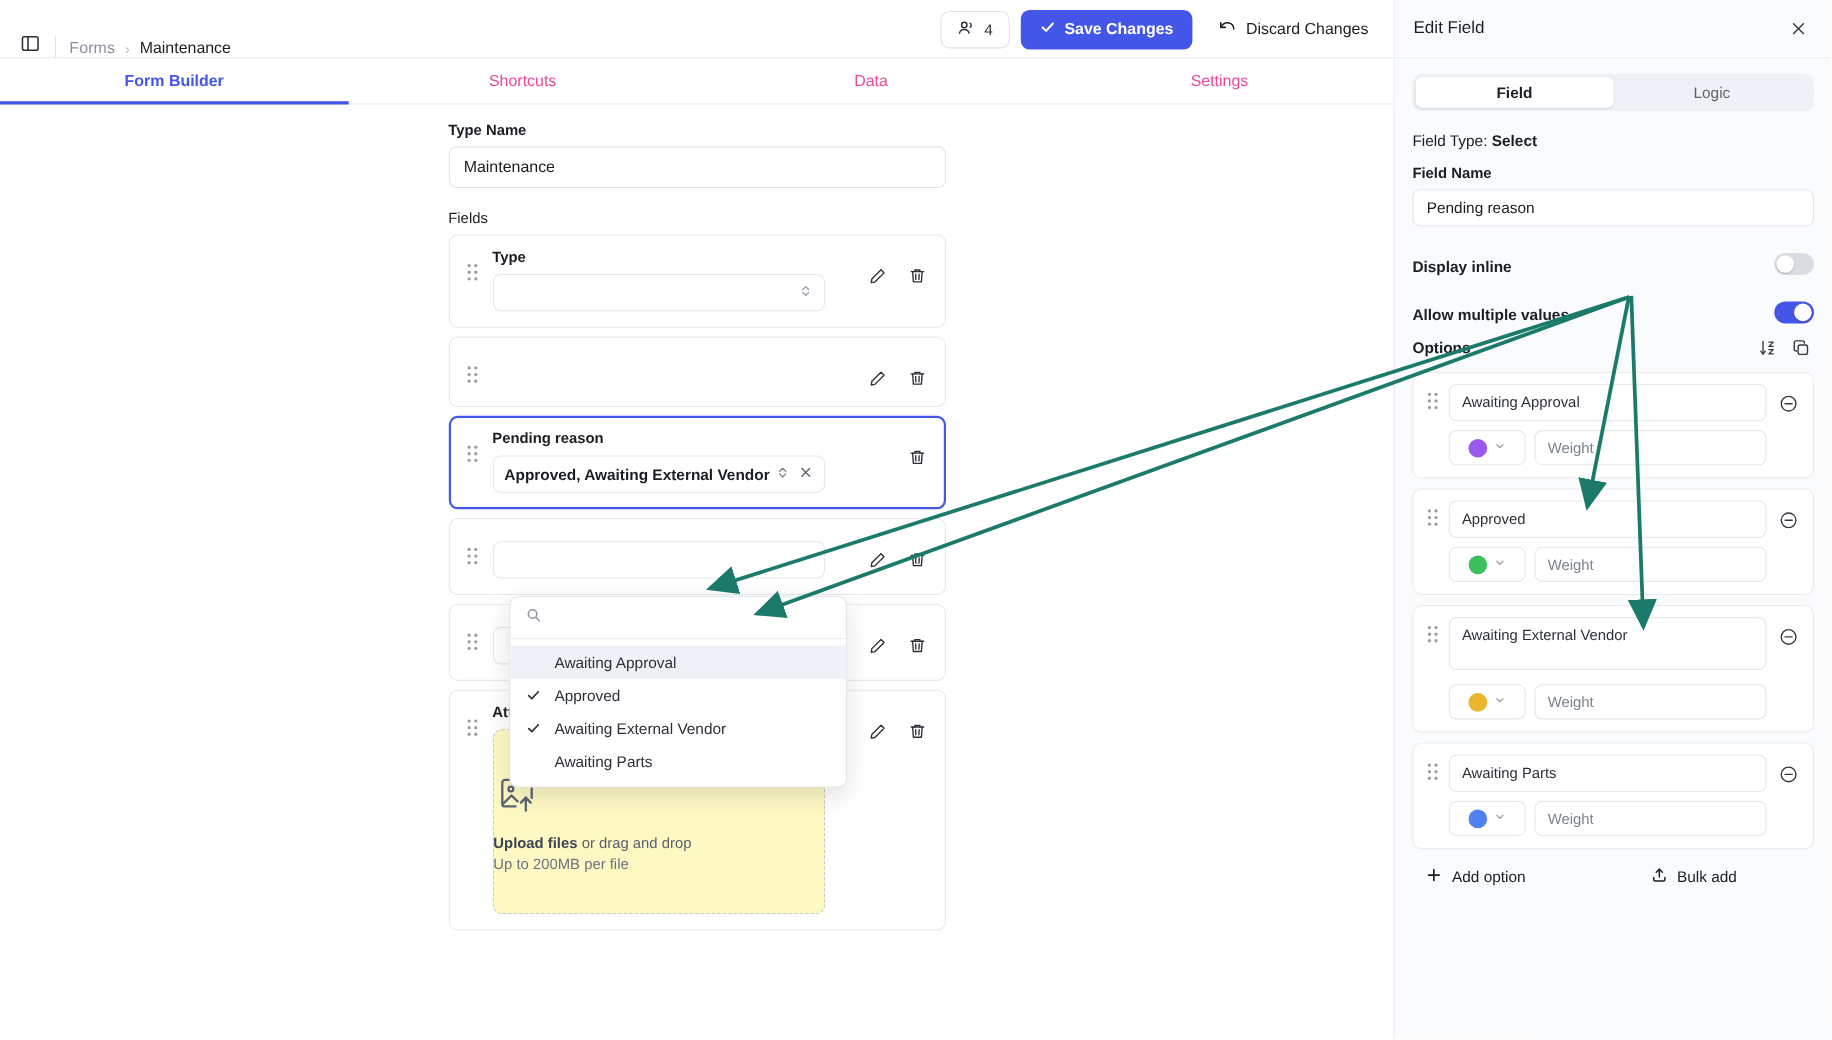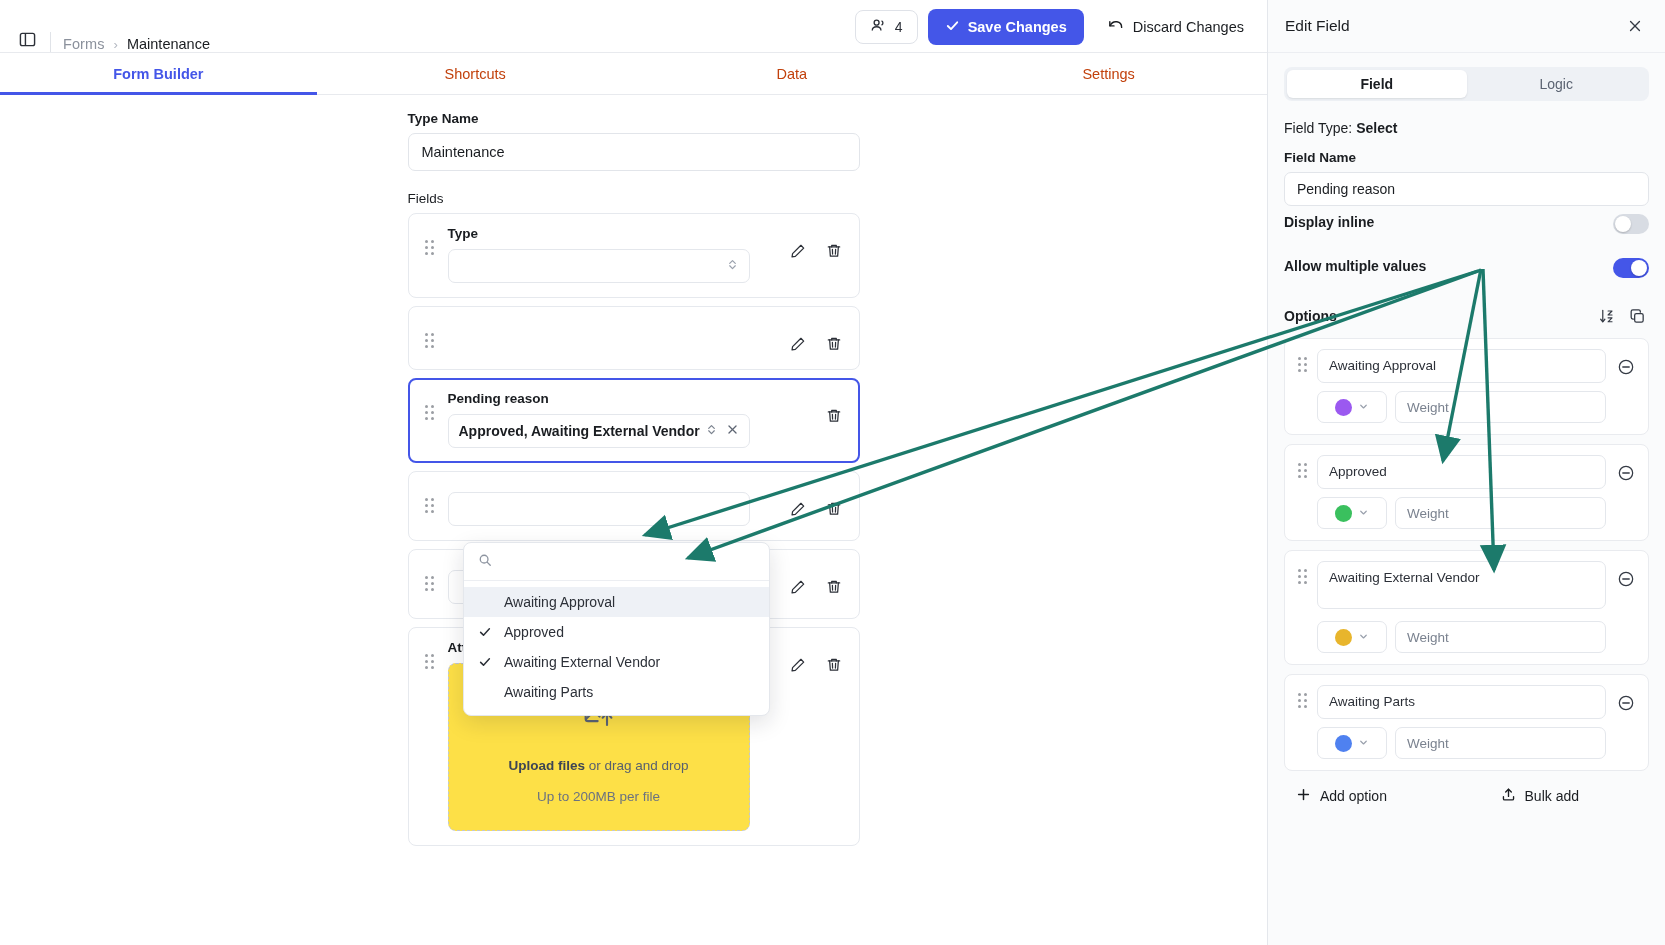--- a/index.html
+++ b/index.html
@@ -57,21 +57,21 @@
     font-size: 14.5px; color: #1a1d21; cursor: pointer; font-family: inherit;
   }
 
   
   .tabs {
     height: 42px; min-height: 42px; display: flex; border-bottom: 1px solid #e8eaee;
     background: #fff;
   }
   .tab {
     flex: 1; display: flex; align-items: center; justify-content: center;
-    font-size: 14.5px; color: #c2410c; cursor: pointer; position: relative;
+    font-size: 14.5px; color: #ec4899; cursor: pointer; position: relative;
   }
   .tab.active { color: #4456e8; font-weight: bold; }
   .tab.active::after {
     content: ""; position: absolute; left: 0; right: 0; bottom: -1px;
     height: 3px; background: #4456e8;
   }
 
   
   .canvas { flex: 1; overflow: hidden; position: relative; }
   .form-wrap { width: 452px; margin: 0 auto; padding-top: 16px; position: relative; }
@@ -130,22 +130,22 @@
   .dd-item {
     height: 30px; display: flex; align-items: center; gap: 0; padding: 0 14px;
     font-size: 14px; color: #2c3038; cursor: pointer;
   }
   .dd-item .chk { width: 26px; min-width: 26px; display: flex; align-items: center; color: #2c3038; }
   .dd-item.hl { background: #eef1f6; }
 
   
   .upload {
     width: 302px; height: 168px; border: 1px dashed #c2c7d0; border-radius: 8px;
-    display: flex; flex-direction: column; align-items: center; justify-content: center;
-    gap: 16px; background: #fde047; cursor: pointer;
+    display: flex; flex-direction: column; align-items: flex-start; justify-content: center;
+    gap: 4px; background: #fef9c3; cursor: pointer;
   }
   .upload-t1 { font-size: 13.5px; color: #58606e; }
   .upload-t1 b { color: #3d4554; }
   .upload-t2 { font-size: 13.5px; color: #6b7280; }
 
   
   .right-panel {
     width: 397px; height: 945px; background: #fafbfc;
     display: flex; flex-direction: column; position: relative;
   }
@@ -173,21 +173,21 @@
   .ftype { font-size: 14px; color: #1a1d21; margin: 19px 0 0; }
   .ftype b { font-weight: bold; }
   .fname-lbl { font-size: 13.5px; font-weight: bold; color: #1a1d21; margin: 14px 0 7px; }
   .fname-input {
     width: 100%; height: 34px; border: 1px solid #e2e5ea; border-radius: 7px;
     padding: 0 12px; font-size: 14px; color: #1a1d21; font-family: inherit;
     background: #fff; outline: none;
   }
 
   .toggle-row {
-    display: flex; align-items: flex-start; height: 36px; margin-top: 8px;
+    display: flex; align-items: flex-end; height: 36px; margin-top: 8px;
   }
   .toggle-lbl { flex: 1; font-size: 14px; font-weight: bold; color: #1a1d21; }
   .switch {
     width: 36px; height: 20px; border-radius: 10px; background: #d8dce3;
     position: relative; cursor: pointer; transition: background .15s;
   }
   .switch.on { background: #4456e8; }
   .switch i {
     position: absolute; top: 2px; left: 2px; width: 16px; height: 16px;
     border-radius: 50%; background: #fff; box-shadow: 0 1px 2px rgba(0,0,0,.2);

